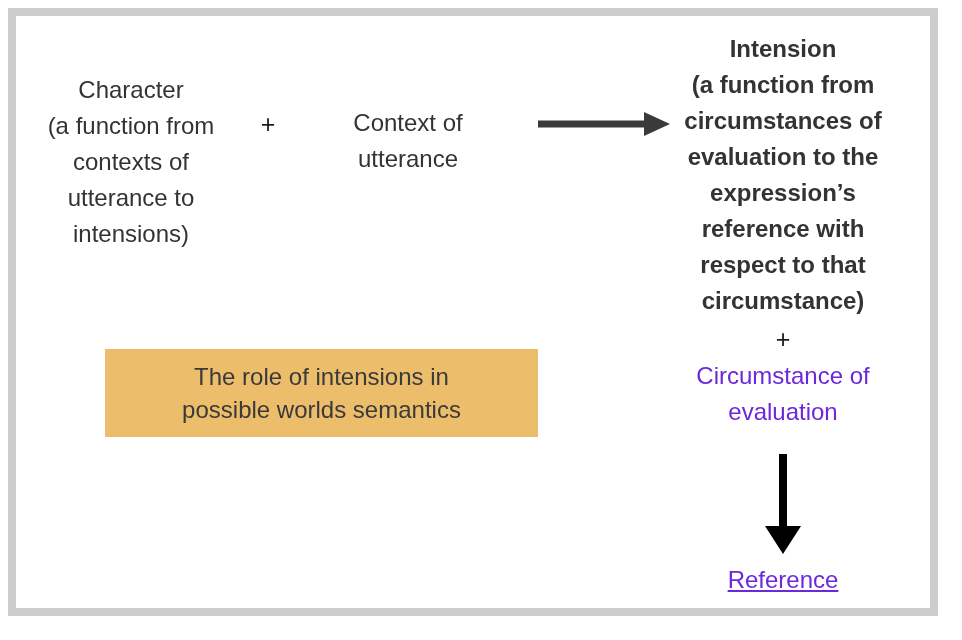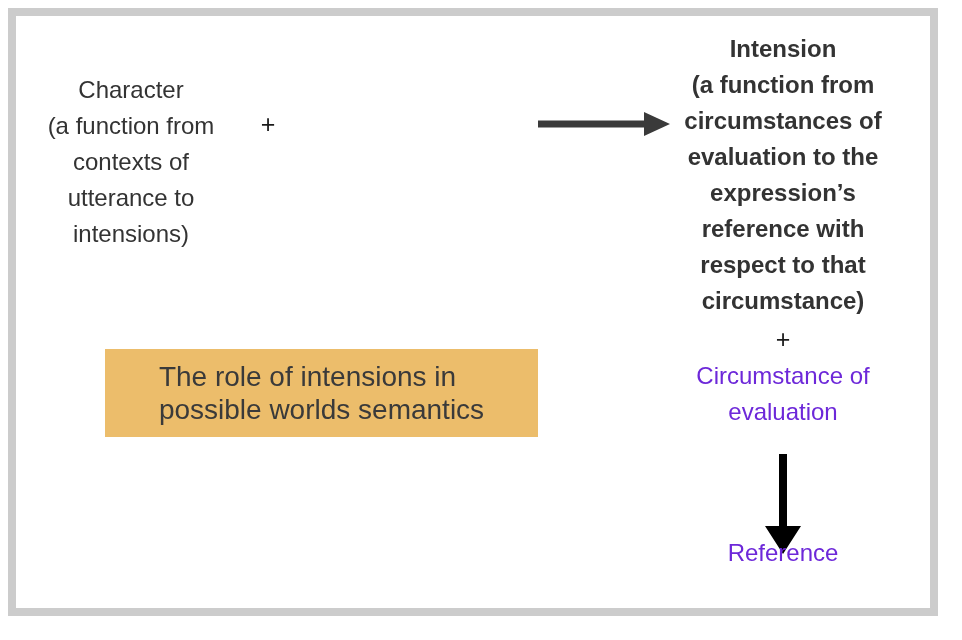--- a/index.html
+++ b/index.html
@@ -100,59 +100,63 @@
     position: absolute;
     left: 757px;
     top: 452px;
     width: 52px;
     height: 104px;
   }
 
   
   #reference-block {
     left: 665px;
-    top: 535px;
+    top: 562px;
     width: 236px;
+    text-decoration: underline;
   }
 
   
   #caption-box {
     position: absolute;
     left: 105px;
     top: 349px;
     width: 433px;
     height: 88px;
     background: #ecbd6b;
     display: flex;
     align-items: center;
     justify-content: center;
   }
 
   #caption-text {
-    font-size: 28px;
+    font-size: 24px;
     line-height: 33px;
     color: #3a3a3a;
+    text-align: center;
     white-space: pre-line;
   }
 </style>
 </head>
 <body>
 
 <div id="canvas">
 
   <div id="frame"></div>
 
   <div class="tblock" id="character-block">Character
 (a function from
 contexts of
 utterance to
 intensions)</div>
 
   <div class="plus" id="plus-one">+</div>
 
+  <div class="tblock" id="context-block">Context of
+utterance</div>
 
   <svg id="arrow-right" viewBox="0 0 136 36">
     <path d="M2,14.5 L108,14.5 L108,6 L134,18 L108,30 L108,21.5 L2,21.5 Z" fill="#3a3a3a"></path>
   </svg>
 
   <div class="tblock" id="intension-block">Intension
 (a function from
 circumstances of
 evaluation to the
 expression’s

